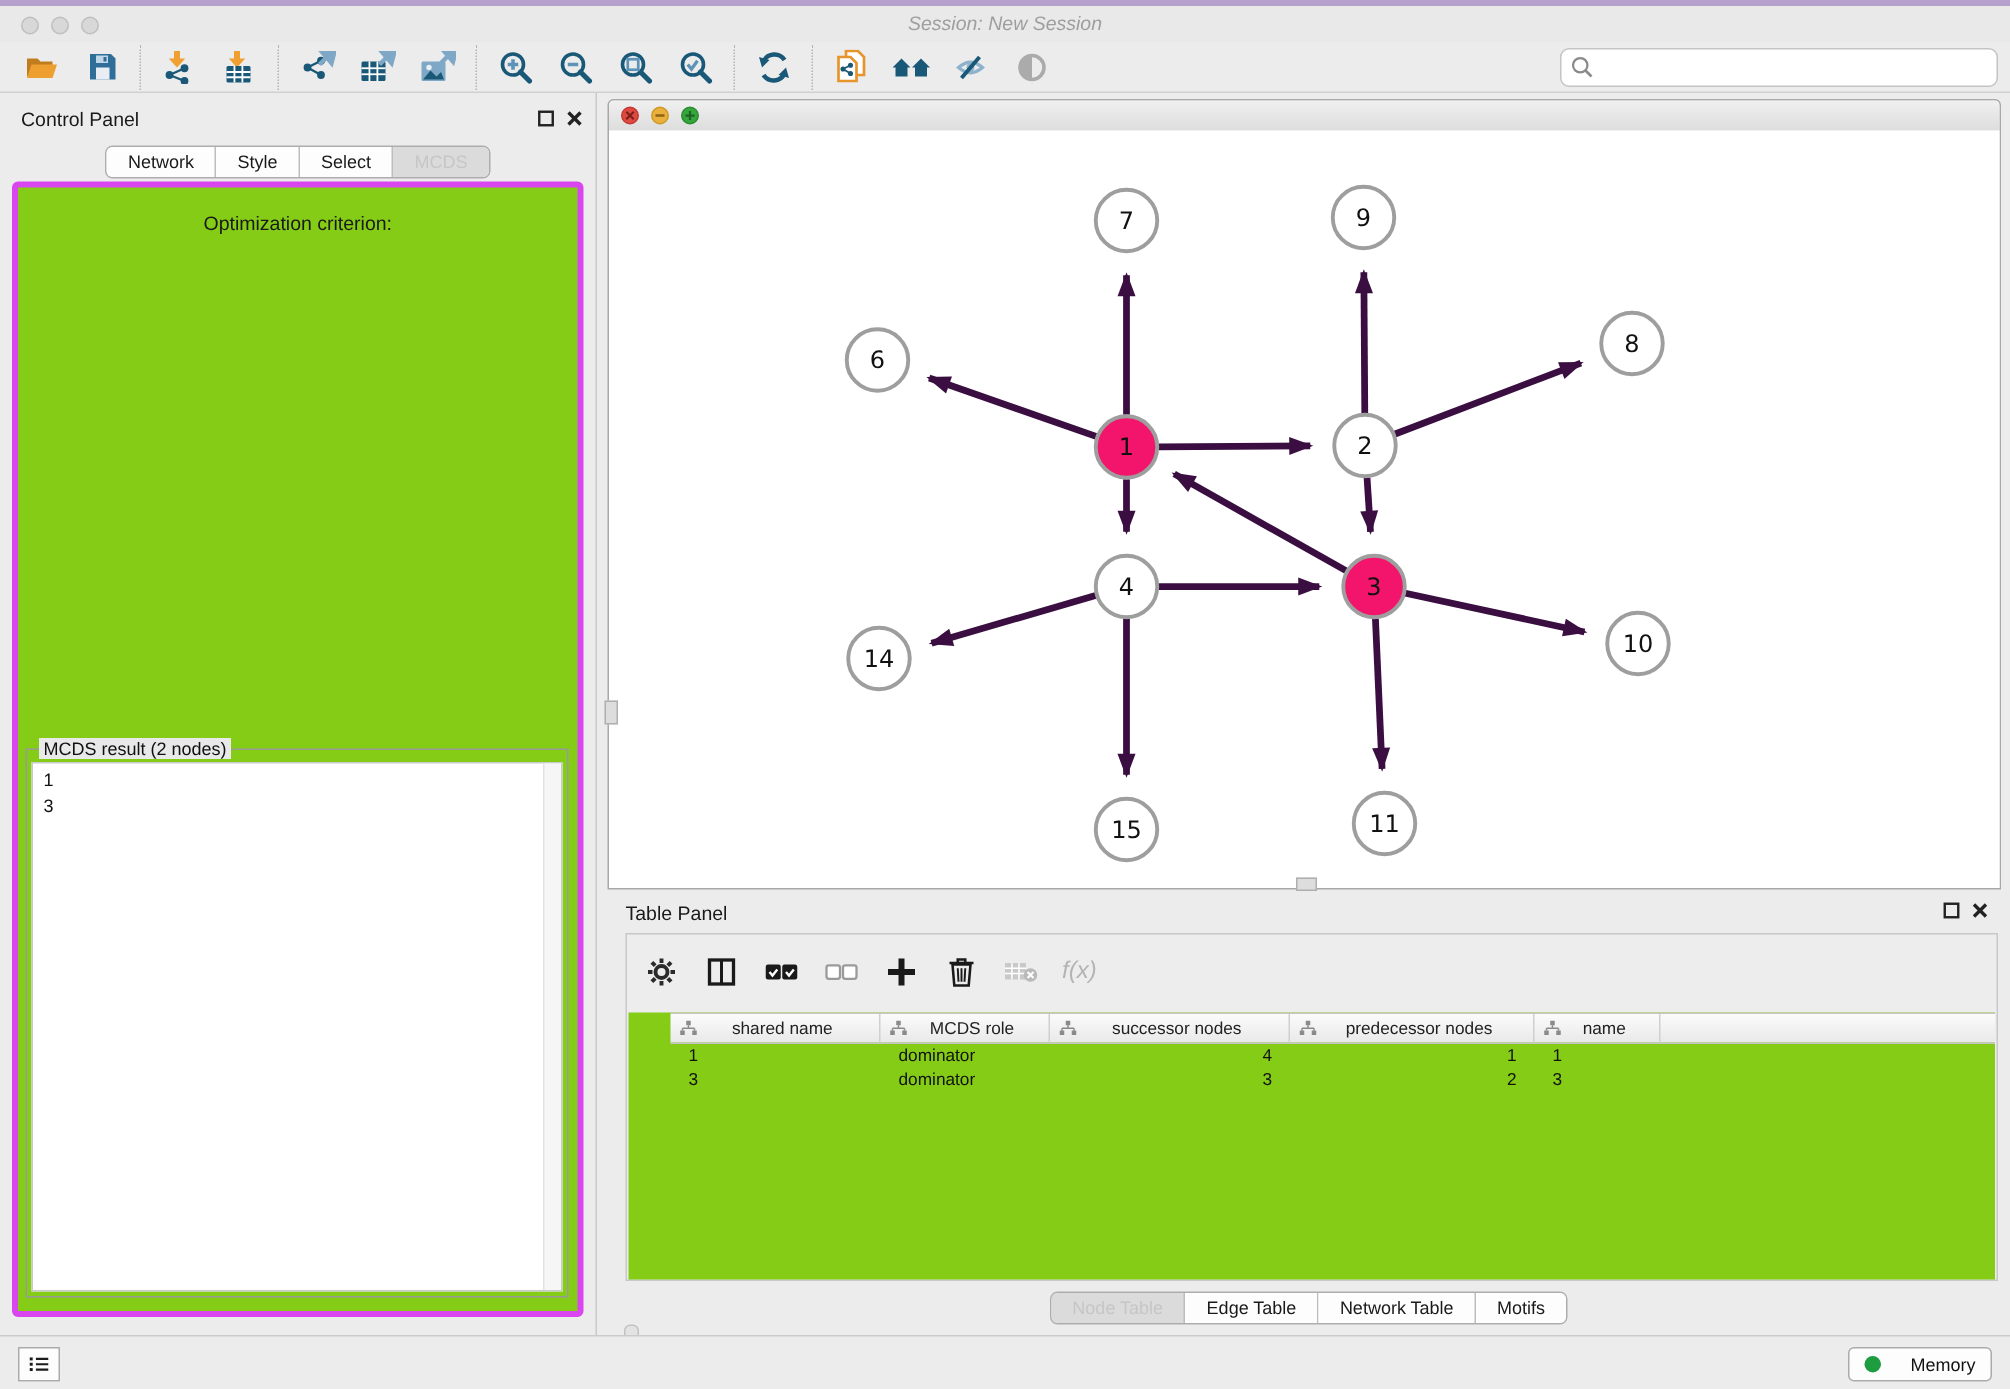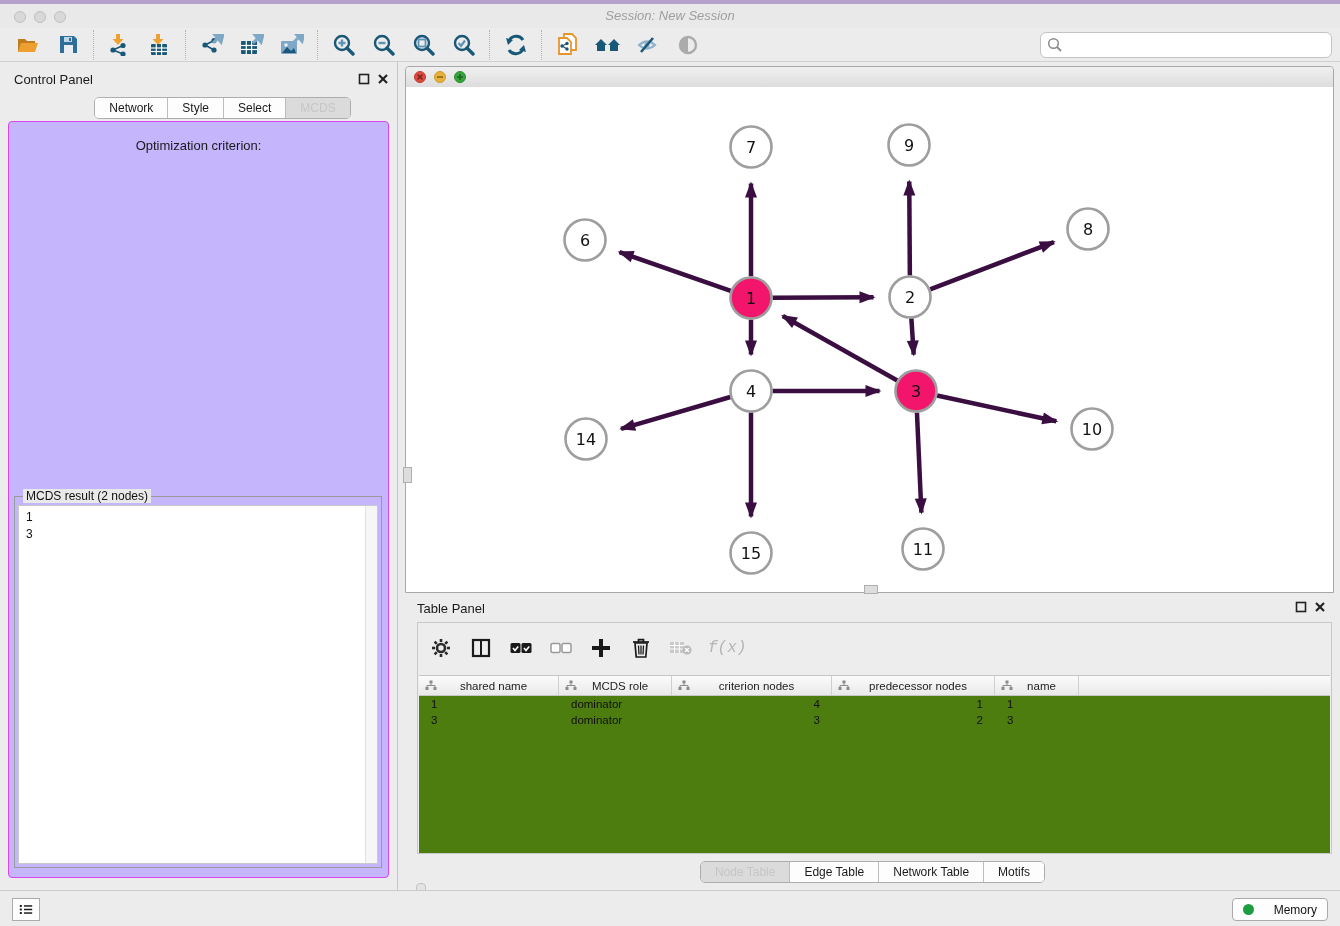--- a/index.html
+++ b/index.html
@@ -17,26 +17,26 @@
   .tb-btn{width:40px;height:32px;display:flex;align-items:center;justify-content:center;background:none;border:none;padding:0;cursor:default;}
   .tb-sep{width:1px;height:30px;margin:0 5px;border-left:1px dotted #B2B2B2;}
   .tb-search{margin-left:auto;width:292px;height:26px;background:#fff;border:1px solid #C4C4C4;border-radius:6px;display:flex;align-items:center;padding:0 6px;box-sizing:border-box;}
   .tb-search input{border:none;outline:none;flex:1;font-size:12px;background:transparent;margin-left:5px;}
 
   
   .control-panel{position:absolute;top:62px;left:0;width:397px;height:828px;background:#ECECEC;border-right:1px solid #C9C9C9;}
   .panel-header{position:absolute;top:8px;left:0;width:100%;height:20px;}
   .panel-header .ph-title{position:absolute;left:14px;top:2px;font-size:13px;color:#1a1a1a;}
   .ph-icons{position:absolute;right:8px;top:3px;display:flex;gap:7px;}
-  .cp-tabs{position:absolute;top:35px;left:0;width:100%;text-align:center;padding-left:24px;}
+  .cp-tabs{position:absolute;top:35px;left:0;width:100%;text-align:center;}
   .seg-group{display:inline-flex;border:1px solid #ADADAD;border-radius:5px;overflow:hidden;background:#FDFDFD;}
   .seg{padding:3px 14px;font-size:12px;line-height:14px;color:#1a1a1a;background:#FDFDFD;border-right:1px solid #BDBDBD;cursor:default;white-space:nowrap;}
   .seg:last-child{border-right:none;}
   .seg.active{background:#DBDBDB;color:#C6C6C6;}
-  .cp-content{position:absolute;top:59px;left:8px;right:8px;bottom:12px;background:#c4b5fd;border:1px solid #d946ef;border-radius:4px;}
+  .cp-content{position:absolute;top:59px;left:8px;right:8px;bottom:12px;background:#84cc16;border:4px solid #d946ef;border-radius:4px;}
   .opt-label{margin-top:16px;text-align:center;font-size:13px;color:#1a1a1a;}
   .dropdown{position:absolute;left:36px;right:35px;top:37px;height:22px;background:#fff;border:1px solid #B3B3B3;border-radius:4px;font-size:12px;line-height:22px;padding-left:9px;color:#111;}
   .dd-arrows{position:absolute;right:6px;top:3px;width:9px;height:16px;}
   .dd-arrows span{position:absolute;left:0;width:0;height:0;border-left:4.5px solid transparent;border-right:4.5px solid transparent;}
   .dd-up{top:1px;border-bottom:5px solid #555;}
   .dd-down{bottom:1px;border-top:5px solid #555;}
   .btn-row{position:absolute;top:71px;left:0;width:100%;display:flex;justify-content:center;gap:14px;}
   .push-btn{background:#FDFDFD;border:1px solid #B3B3B3;border-radius:4px;font-size:12px;padding:3px 16px;color:#111;font-family:"Liberation Sans",sans-serif;}
   .result-box{position:absolute;left:5px;right:6px;top:374px;bottom:9px;border:1px solid #9A9A9A;}
   .result-legend{position:absolute;top:-8px;left:8px;background:#E9E9E9;padding:0 3px;font-size:12px;color:#111;}
@@ -53,22 +53,22 @@
   .v-handle{position:absolute;left:-3px;top:400px;width:7px;height:14px;background:#DDD;border:1px solid #AFAFAF;}
   .h-handle{position:absolute;left:458px;bottom:-2px;width:12px;height:7px;background:#DDD;border:1px solid #AFAFAF;}
 
   
   .table-panel{position:absolute;left:405px;top:595px;width:935px;height:295px;background:#ECECEC;}
   .tp-header{position:absolute;top:4px;left:0;width:100%;height:20px;}
   .tp-header .ph-title{position:absolute;left:12px;top:2px;font-size:13px;color:#1a1a1a;}
   .tp-inner{position:absolute;left:12px;right:8px;top:27px;height:230px;background:#EDEDED;border:1px solid #C8C8C8;}
   .tp-toolbar{position:absolute;top:0;left:0;width:100%;height:50px;display:flex;align-items:center;gap:14px;padding-left:10px;box-sizing:border-box;}
   .tp-tool{width:26px;height:26px;display:flex;align-items:center;justify-content:center;background:none;border:none;padding:0;}
-  .fx-label{font-size:16px;font-family:Liberation Mono, monospace;font-style:italic;color:#B4B4B4;}
-  .grid{position:absolute;top:52px;left:1px;right:1px;bottom:0;background:#4d7c0f;overflow:hidden;}
+  .fx-label{font-size:16px;font-family:Liberation Sans, sans-serif;font-style:italic;color:#B4B4B4;}
+  .grid{position:absolute;top:52px;left:1px;right:1px;bottom:0;background:#84cc16;overflow:hidden;padding-left:28px;}
   .grid-header{display:flex;height:19px;border-top:1px solid #C6C6C6;border-bottom:1px solid #C6C6C6;background:linear-gradient(#FBFBFB,#E9E9E9);}
   .gh-cell{display:flex;align-items:center;box-sizing:border-box;border-right:1px solid #D0D0D0;font-size:11.5px;color:#222;padding-left:6px;}
   .gh-cell .lbl{flex:1;text-align:center;padding-right:8px;}
   .grid-row{display:flex;height:16px;}
   .gr-cell{box-sizing:border-box;font-size:11.5px;color:#111;line-height:16px;padding:0 12px;white-space:nowrap;overflow:hidden;}
   .tp-tabs{position:absolute;left:0;width:100%;bottom:7px;text-align:center;}
   .tp-splitter{position:absolute;left:-2px;top:260px;width:8px;height:38px;background:#E3E3E3;border:1px solid #C2C2C2;border-radius:4px;}
 
   
   .statusbar{position:absolute;left:0;top:890px;width:100%;height:36px;background:#ECECEC;border-top:1px solid #CBCBCB;}
@@ -517,21 +517,21 @@
                 <rect x="4.5" y="0.5" width="3" height="3" fill="#8A8A8A"></rect>
                 <g stroke="#8A8A8A" stroke-width="1">
                   <line x1="6" y1="3.5" x2="6" y2="5.5"></line>
                   <line x1="2" y1="5.5" x2="10" y2="5.5"></line>
                   <line x1="2" y1="5.5" x2="2" y2="7"></line>
                   <line x1="10" y1="5.5" x2="10" y2="7"></line>
                 </g>
                 <rect x="0.5" y="7" width="3" height="3" fill="#8A8A8A"></rect>
                 <rect x="8.5" y="7" width="3" height="3" fill="#8A8A8A"></rect>
               </svg>
-              <span class="lbl">criterion nodes</span>
+              <span class="lbl">successor nodes</span>
             </div>
             <div class="gh-cell" style="width: 163px;">
               <svg width="12" height="11" viewBox="0 0 12 11">
                 <rect x="4.5" y="0.5" width="3" height="3" fill="#8A8A8A"></rect>
                 <g stroke="#8A8A8A" stroke-width="1">
                   <line x1="6" y1="3.5" x2="6" y2="5.5"></line>
                   <line x1="2" y1="5.5" x2="10" y2="5.5"></line>
                   <line x1="2" y1="5.5" x2="2" y2="7"></line>
                   <line x1="10" y1="5.5" x2="10" y2="7"></line>
                 </g>

